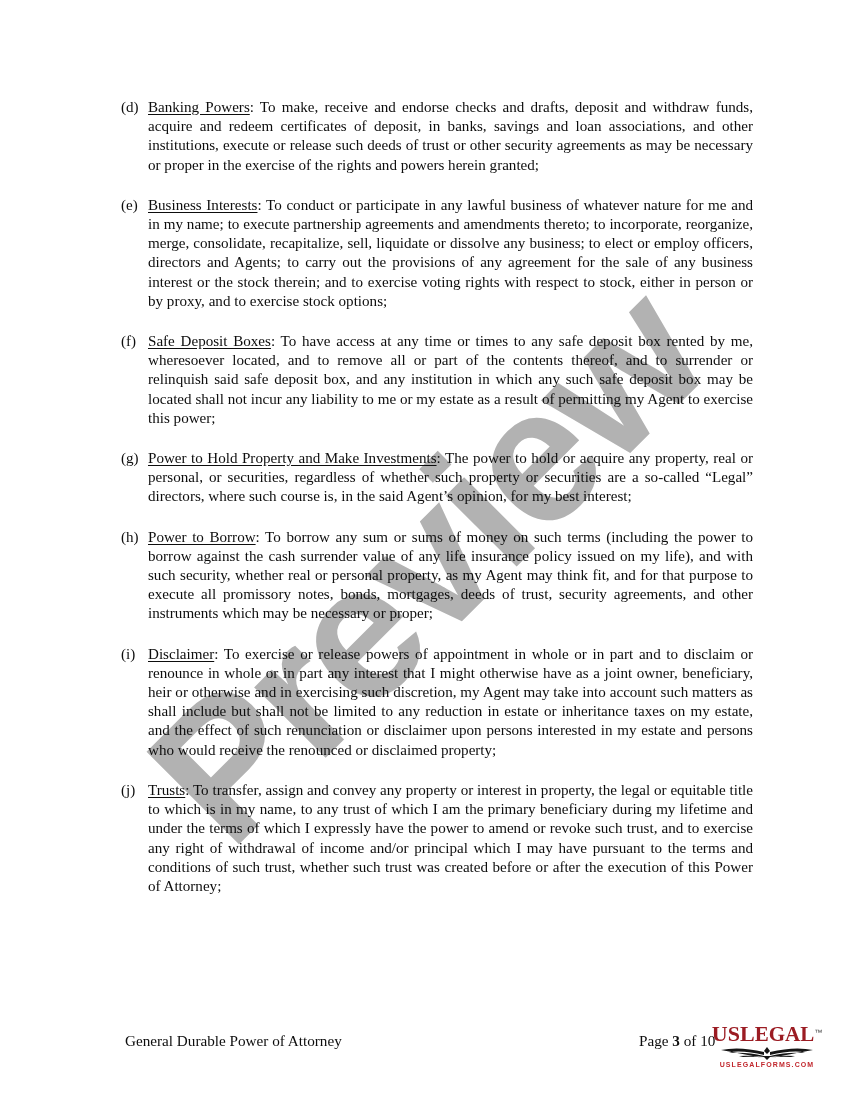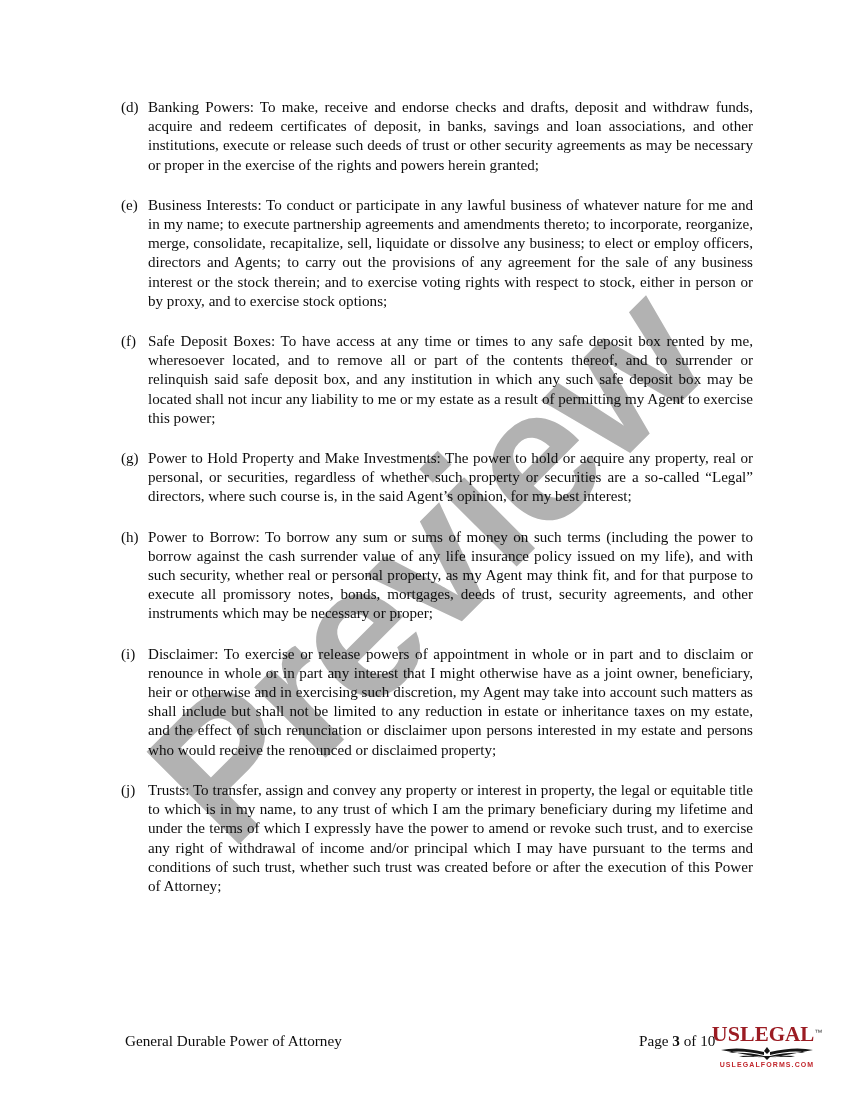--- a/index.html
+++ b/index.html
@@ -28,21 +28,21 @@
     position:absolute;
     left:121px;top:98px;
     width:632px;
     z-index:1;
     font-size:15.1px;
     line-height:19.2px;
   }
   .para{display:flex;margin:0 0 21px 0;}
   .para-label{flex:0 0 27px;}
   .para-text{flex:1;text-align:justify;}
-  .para-heading{text-underline-offset:2px;margin-top:8px;}
+  .para-heading{text-decoration:underline;text-underline-offset:2px;margin-top:8px;}
   .footer{position:absolute;left:0;top:0;width:850px;height:848px;z-index:2;pointer-events:none;}
   .footer-left{
     position:absolute;left:125px;top:1032px;
     font-size:15.2px;z-index:2;
   }
   .footer-page{
     position:absolute;left:639px;top:1032px;
     font-size:15.2px;z-index:2;white-space:nowrap;text-align:right;
   }
   .footer-page .pgnum{font-weight:700;}

